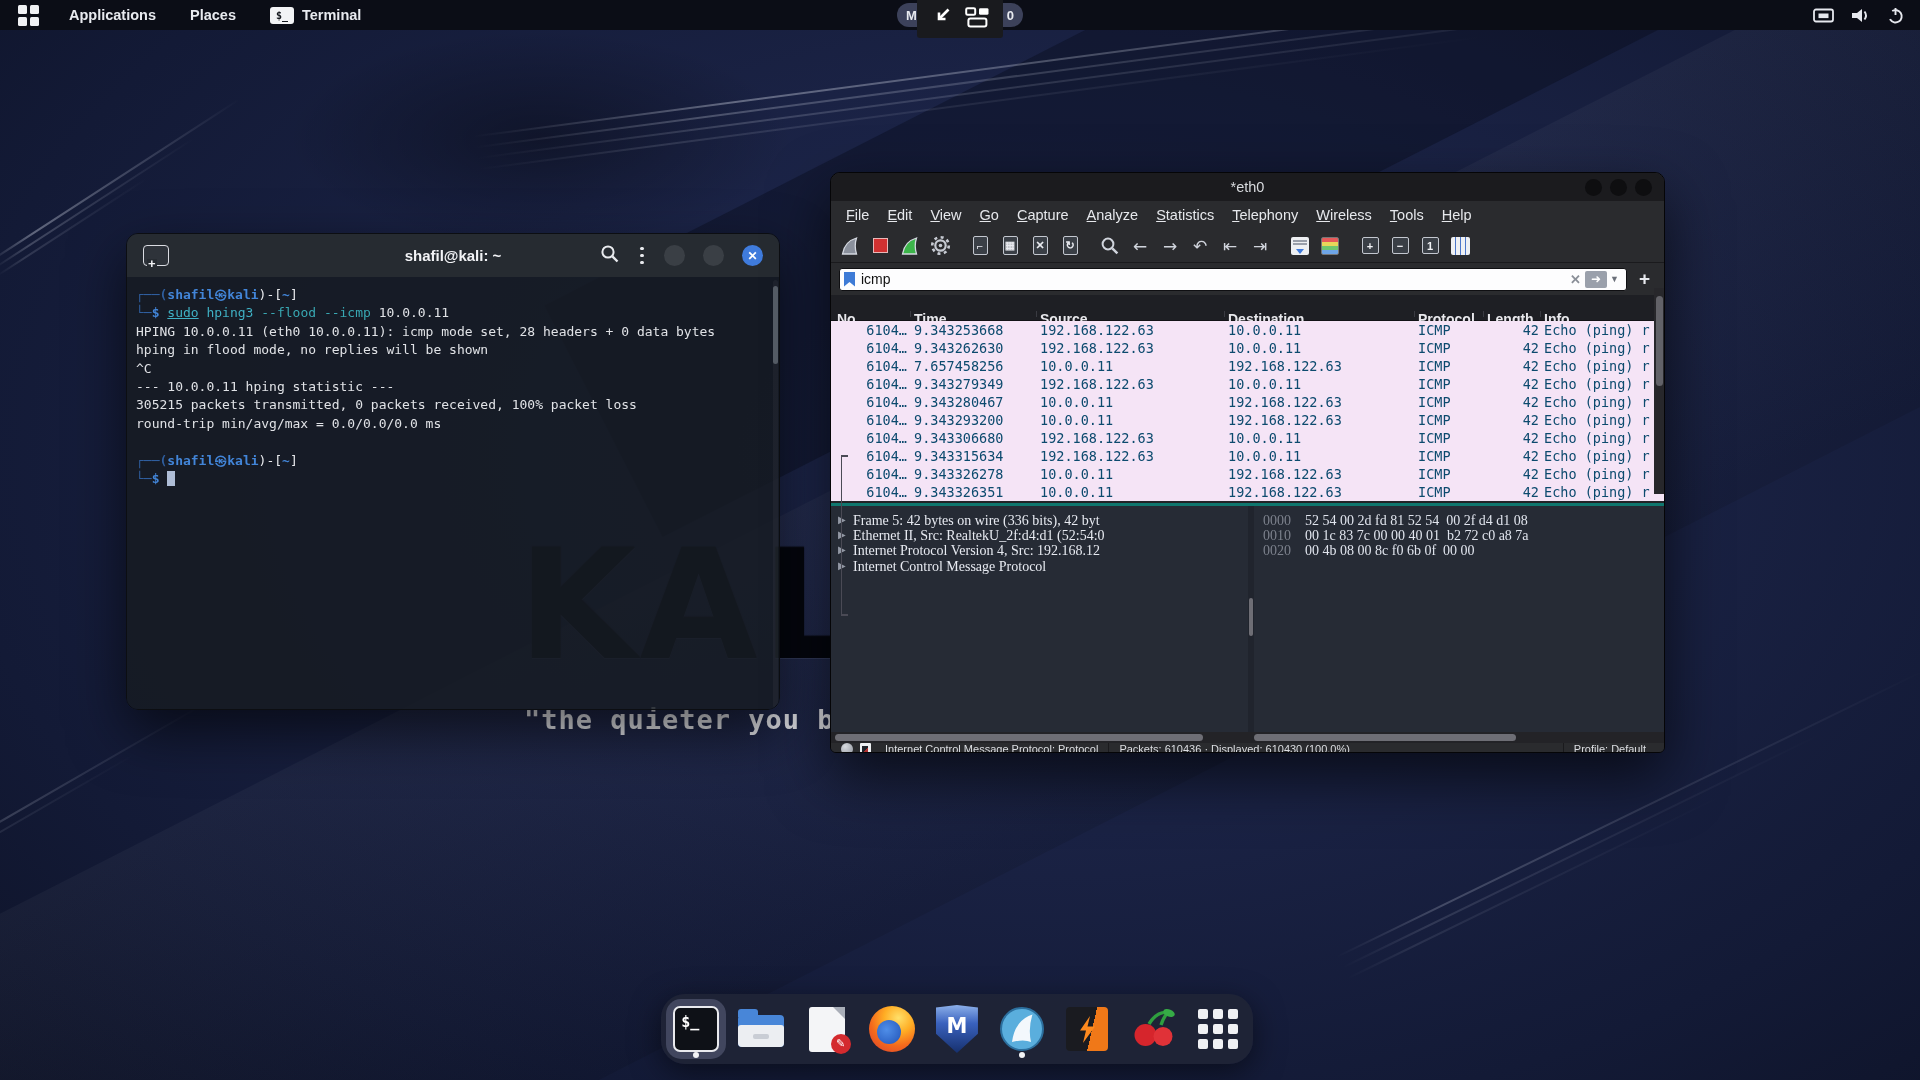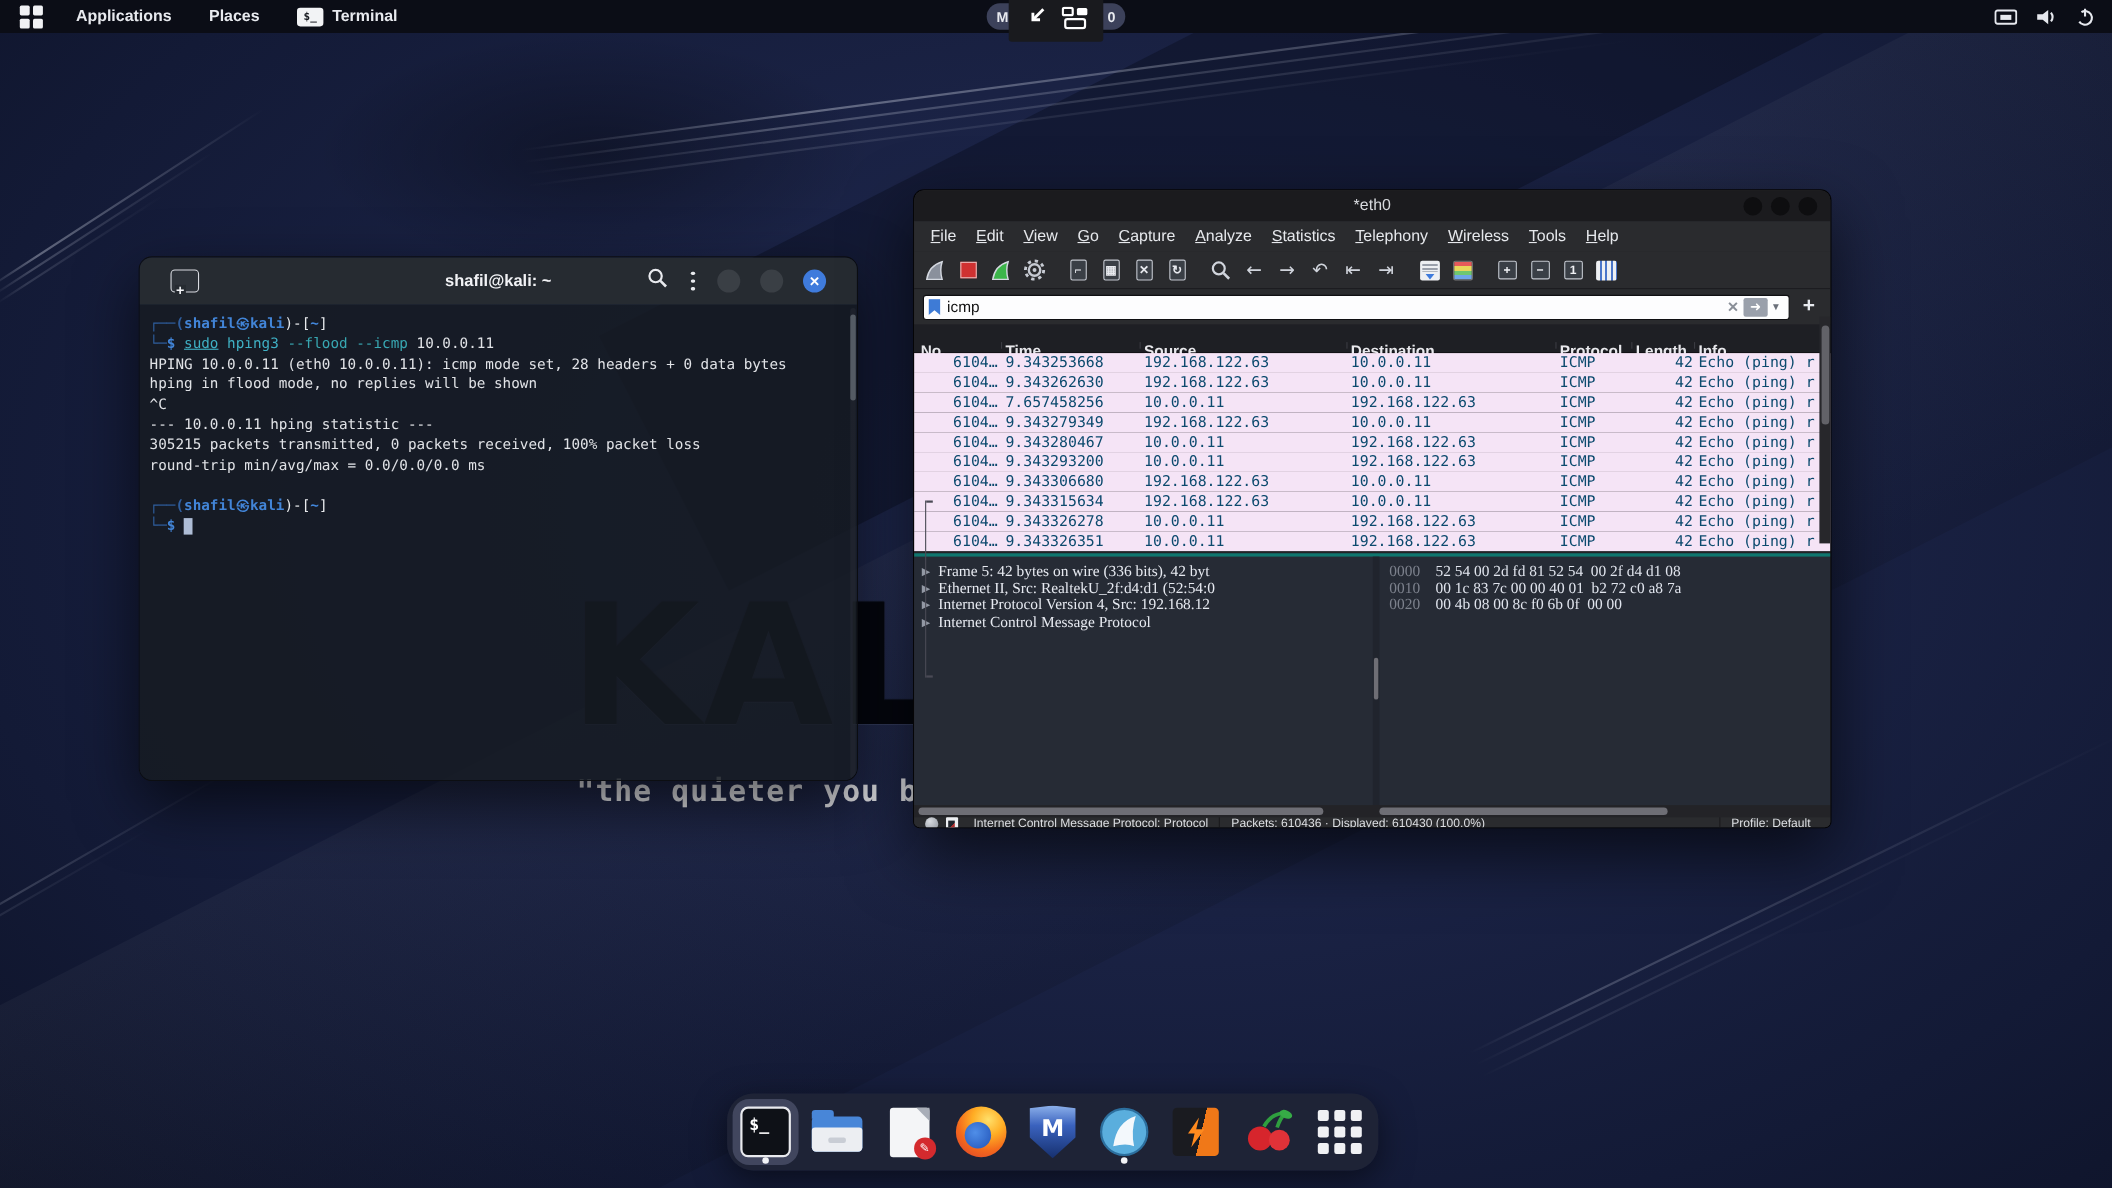--- a/index.html
+++ b/index.html
@@ -53,21 +53,21 @@
   .fs-toolbar{position:absolute; top:0; left:50%; transform:translateX(-50%);
     width:86px; height:38px; background:#191a1e; display:flex; align-items:center;
     justify-content:center; gap:14px; z-index:11; border-radius:0 0 3px 3px;}
   .panel-right{margin-left:auto; display:flex; align-items:center; gap:16px; padding-right:16px;}
   .pr-icon{display:flex; align-items:center; cursor:pointer;}
   
   .term-win{position:absolute; z-index:2; left:126px; top:233px; width:654px; height:477px;
     border-radius:12px; overflow:hidden; box-shadow:0 22px 55px rgba(0,0,0,0.6);
     border:1px solid #0c0e12;}
   .term-titlebar{height:43px; background:#262b31; display:flex; align-items:center; position:relative;
-    padding:0 28px;}
+    padding:0 16px;}
   .newtab-btn{width:26px; height:21px; border:1.6px solid #dadce2; border-radius:4px; position:relative;
     background:#2e333a; cursor:pointer;}
   .newtab-btn::after{content:"+"; position:absolute; left:3px; bottom:-4px; color:#f2f3f6;
     font-size:13px; font-weight:bold; background:#262b31; line-height:10px; padding:0 1px;}
   .term-title{position:absolute; left:0; right:0; text-align:center; color:#f2f3f6;
     font-size:15px; font-weight:bold; pointer-events:none;}
   .term-tb-right{margin-left:auto; display:flex; align-items:center; gap:18px; z-index:1;}
   .kebab{display:flex; flex-direction:column; gap:3.5px; cursor:pointer; padding:2px;}
   .kebab span{width:3.6px; height:3.6px; border-radius:50%; background:#e8eaee;}
   .win-circle{width:21px; height:21px; border-radius:50%; background:#3a3f45; cursor:pointer;}

